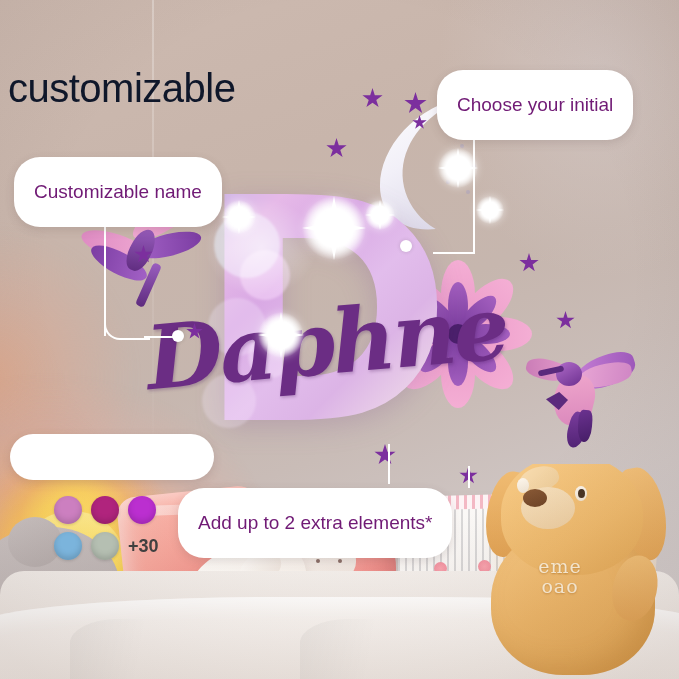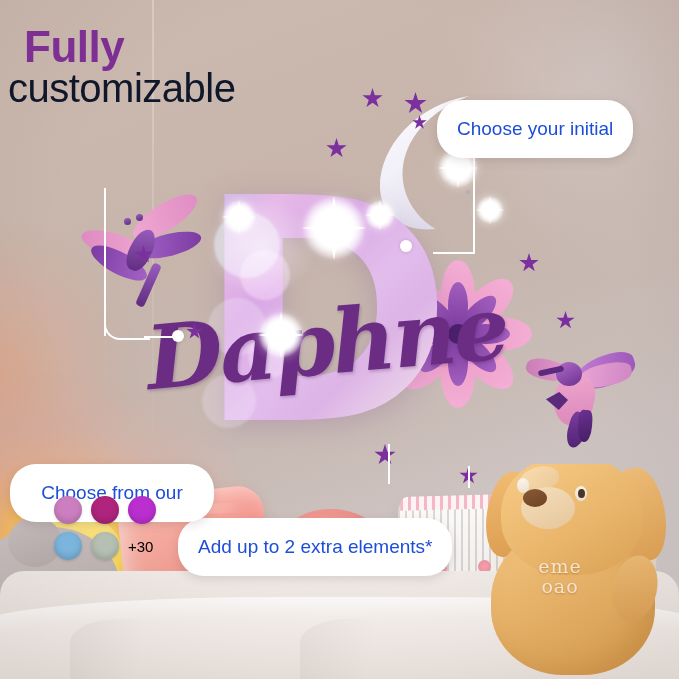--- a/index.html
+++ b/index.html
@@ -220,35 +220,35 @@
     background:linear-gradient(160deg,#7b3d9e,#4f2272);
     border-radius:30% 30% 50% 50%;transform:rotate(16deg);}
   .bird-tail2{position:absolute;left:58px;top:72px;width:14px;height:32px;
     background:linear-gradient(160deg,#6b3290,#451d66);
     border-radius:30% 30% 50% 50%;transform:rotate(4deg);}
   .bird-acc{position:absolute;left:26px;top:54px;width:22px;height:18px;
     background:#5b2a7d;clip-path:polygon(0 40%,60% 0,100% 45%,58% 100%);}
 
   
   .pill{position:absolute;background:#fff;border-radius:26px;
-    padding:17px 20px;color:#1d4ed8;font-size:19px;line-height:1.24;
+    padding:23px 20px;color:#701a75;font-size:19px;line-height:1.24;
     box-shadow:0 3px 10px rgba(90,60,60,.16);white-space:nowrap;
-    font-family:"Liberation Sans",sans-serif;font-weight:400;margin-top:30px;}
+    font-family:"Liberation Sans",sans-serif;font-weight:400;}
   .pill.multi{white-space:normal;text-align:center;}
 
   .leader{position:absolute;border:2.5px solid #fff;background:transparent;}
   .ldot{position:absolute;width:12px;height:12px;background:#fff;border-radius:50%;
     box-shadow:0 0 4px rgba(0,0,0,.14);}
 
   
   .palette{position:absolute;left:54px;top:496px;width:118px;}
   .prow{display:flex;gap:9px;align-items:center;margin-bottom:8px;}
   .sw{width:28px;height:28px;border-radius:50%;
     box-shadow:inset 0 -3px 6px rgba(0,0,0,.16),0 1px 3px rgba(0,0,0,.14);}
-  .plus30{color:#000000;font-size:15px;font-weight:400;
+  .plus30{color:#404040;font-size:18px;font-weight:700;
     font-family:"Liberation Sans",sans-serif;}
 
   
   .h-fully{position:absolute;left:24px;top:22px;font-size:44px;font-weight:700;
     color:#7d2f93;letter-spacing:-.5px;font-family:"Liberation Sans",sans-serif;}
   .h-custom{position:absolute;left:8px;top:66px;font-size:40px;font-weight:400;
     color:#0f172a;letter-spacing:-.5px;font-family:"Liberation Sans",sans-serif;}
 </style>
 </head>
 <body>
@@ -395,41 +395,40 @@
       <div class="star" style="left: 459px; top: 466px; width: 19px; height: 19px; background: rgb(124, 47, 158);"></div>
       <div class="star" style="left: 412px; top: 115px; width: 15px; height: 15px; background: rgb(124, 47, 158);"></div>
       <div class="sparkle" style="left: 302px; top: 196px; width: 64px; height: 64px;"></div>
       <div class="sparkle" style="left: 222px; top: 200px; width: 34px; height: 34px;"></div>
       <div class="sparkle" style="left: 365px; top: 200px; width: 30px; height: 30px;"></div>
       <div class="sparkle" style="left: 258px; top: 312px; width: 46px; height: 46px;"></div>
       <div class="sparkle" style="left: 438px; top: 148px; width: 40px; height: 40px;"></div>
       <div class="sparkle" style="left: 476px; top: 196px; width: 28px; height: 28px;"></div>
     </div>
 
-  <div class="h-fully">Fully</div>
   <div class="h-custom">customizable</div>
 
   <div class="leader" style="left:104px;top:188px;width:0;height:148px;border-width:0 0 0 2.5px;"></div>
   <div class="leader" style="left:104px;top:314px;width:44px;height:24px;
     border-width:0 0 2.5px 2.5px;border-radius:0 0 0 16px;"></div>
   <div class="leader" style="left:144px;top:336px;width:34px;height:0;border-width:0 0 2.5px 0;"></div>
   <div class="ldot" style="left:172px;top:330px;"></div>
+  <div class="pill" style="left:14px;top:157px;">Customizable name</div>
 
   <div class="leader" style="left:473px;top:104px;width:0;height:148px;border-width:0 0 0 2.5px;"></div>
   <div class="leader" style="left:433px;top:228px;width:42px;height:24px;
     border-width:0 0 2.5px 2.5px;border-radius:0 0 0 0;border-left:none;"></div>
   <div class="ldot" style="left:400px;top:240px;"></div>
   <div class="pill" style="left:437px;top:70px;">Choose your initial</div>
 
   <div class="leader" style="left:388px;top:444px;width:0;height:40px;border-width:0 0 0 2.5px;"></div>
   <div class="leader" style="left:468px;top:466px;width:0;height:22px;border-width:0 0 0 2.5px;"></div>
   <div class="pill" style="left:178px;top:488px;">Add up to 2 extra elements*</div>
 
   <div class="pill multi" style="left:10px;top:434px;width:164px;">
-    <div>Choose from our</div>
   </div>
 
   <div class="palette">
     <div class="prow">
       <div class="sw" style="background: radial-gradient(circle at 34% 28%, rgb(204, 127, 192), rgb(204, 127, 192));"></div>
       <div class="sw" style="background: radial-gradient(circle at 34% 28%, rgb(176, 36, 125), rgb(176, 36, 125));"></div>
       <div class="sw" style="background: radial-gradient(circle at 34% 28%, rgb(187, 47, 208), rgb(187, 47, 208));"></div>
     </div>
     <div class="prow">
       <div class="sw" style="background: radial-gradient(circle at 34% 28%, rgb(123, 180, 220), rgb(123, 180, 220));"></div>

